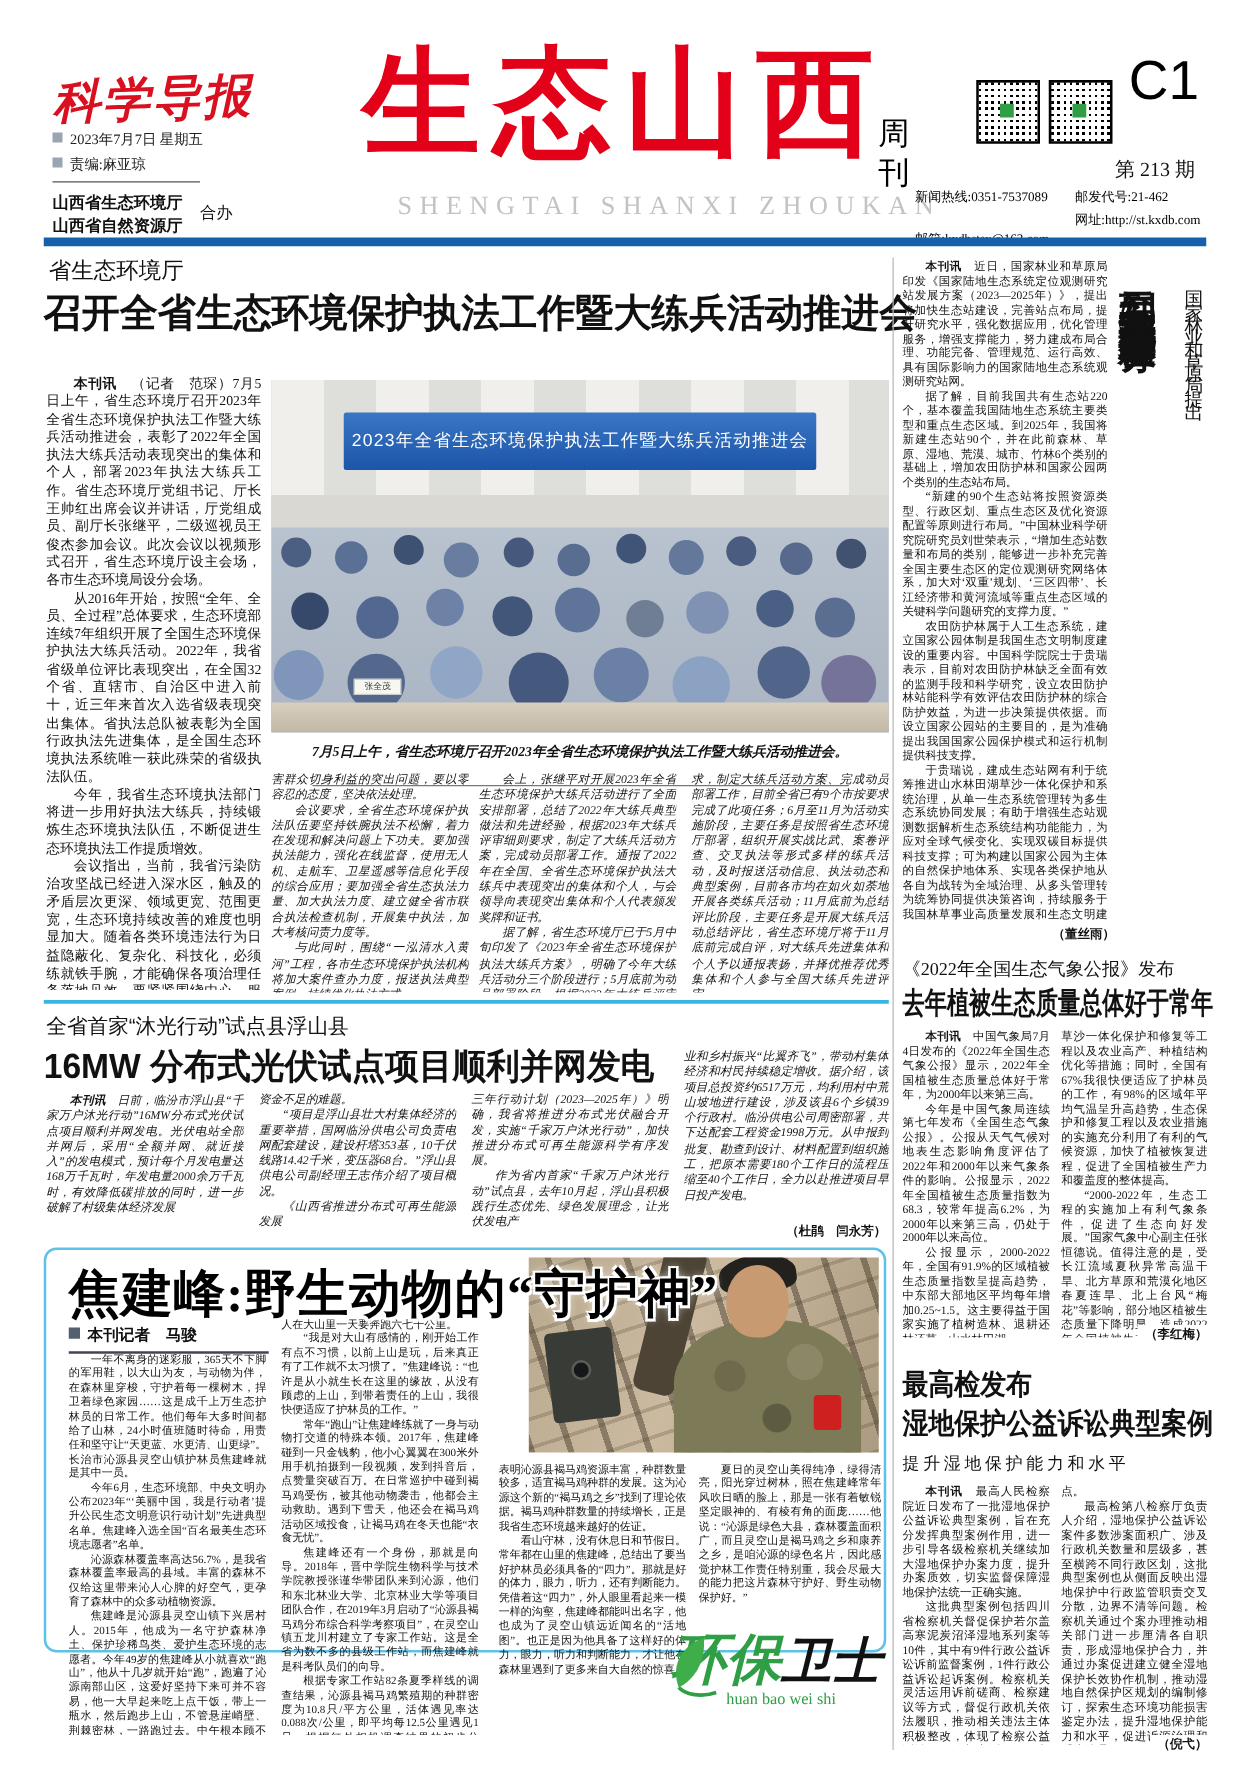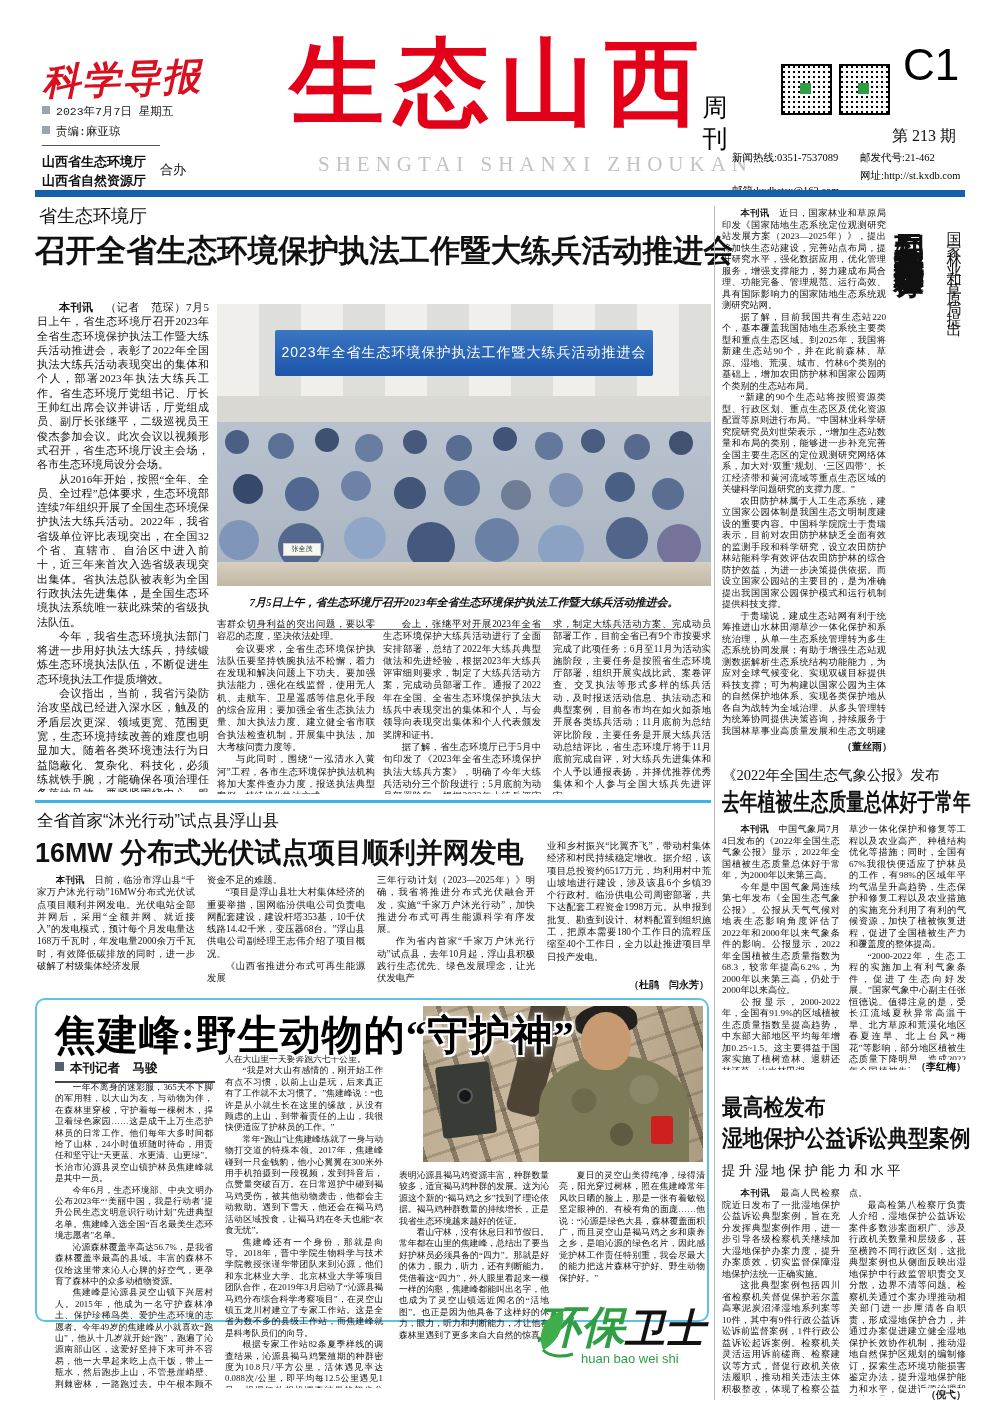--- a/index.html
+++ b/index.html
@@ -4,21 +4,21 @@
 <style>
   html,body{margin:0;padding:0;background:#e9e9e9;}
   .page{position:relative;width:1000px;height:1413px;margin:0 auto;background:#fff;
         font-family:"Liberation Serif","DejaVu Serif",serif;color:#111;overflow:hidden;}
   .abs{position:absolute;}
   .sq{display:inline-block;width:8px;height:8px;background:#9aa5b1;margin-right:6px;vertical-align:1px;}
   .sq.dark{background:#55606e;width:9px;height:9px;}
   
   .mh-logo{left:42px;top:54px;font-size:38px;font-weight:bold;font-style:italic;color:#d8101f;
            font-family:"Liberation Serif",serif;letter-spacing:2px;transform:rotate(-2deg);}
-  .mh-row{font-size:11.5px;color:#222;font-family:Liberation Mono, monospace;text-align:center;}
+  .mh-row{font-size:11.5px;color:#222;font-family:Liberation Serif, serif;text-align:center;}
   .mh-date{left:42px;top:104px;}
   .mh-editor{left:42px;top:124px;}
   .mh-rule{left:42px;top:145px;width:118px;border-top:1px solid #555;}
   .mh-orgs{left:42px;top:152px;font-size:13px;font-weight:bold;line-height:19px;font-family:"Liberation Sans",sans-serif;}
   .mh-co{left:160px;top:161px;font-size:13px;font-family:"Liberation Sans",sans-serif;text-align:right;}
   .mh-title{left:290px;top:36px;font-size:94px;font-weight:900;color:#e30019;letter-spacing:11px;
             font-family:"Liberation Serif",serif;line-height:1;}
   .mh-weekly{left:701px;top:92px;font-size:25px;line-height:31px;width:28px;text-align:center;
              font-family:"Liberation Sans",sans-serif;color:#000;}
   .mh-pinyin{left:318px;top:152px;font-size:21px;letter-spacing:6px;color:#c3c3c3;font-family:"Liberation Serif",serif;}
@@ -33,21 +33,21 @@
   .mc1{left:732px;top:151px;} .mc2{left:860px;top:151px;}
   .mc3{left:732px;top:184px;} .mc4{left:860px;top:169px;}
   .blue-bar{left:35px;top:190px;width:930px;height:7px;background:#1560a8;}
   
   .kicker{font-size:18px;font-family:"Liberation Sans",sans-serif;color:#111;}
   .col{text-align:justify;overflow:hidden;}
   .col p{margin:0;text-indent:2em;}
   .col p.cont{text-indent:0;}
   .col p b{font-family:"Liberation Sans",sans-serif;}
   .c-main{font-size:11px;line-height:14.3px;}
-  .c-sm{font-size:9.4px;line-height:12.3px;}
+  .c-sm{font-size:9.4px;line-height:12.3px;font-style:italic;}
   .c-feat{font-size:8.8px;line-height:11.4px;}
   .c-rail{font-size:9.2px;line-height:11.5px;}
   .byline{font-weight:bold;text-align:right;font-size:10px;background:#fff;padding-left:6px;}
   
   .lead-sec{left:35px;top:204px;width:676px;height:592px;}
   .lead-kicker{left:4px;top:0;}
   .lead-headline{left:0;top:26px;font-size:31px;font-weight:bold;font-family:"Liberation Sans",sans-serif;
                  white-space:nowrap;transform:scaleX(.98);transform-origin:left;letter-spacing:0px;}
   .lead-c1{left:2px;top:96px;width:172px;height:492px;}
   .photo-lead{left:182px;top:100px;width:494px;height:282px;background:#cfd4d8;overflow:hidden;}
@@ -111,21 +111,21 @@
                  text-shadow:2px 2px 0 #fff,-2px -2px 0 #fff,2px -2px 0 #fff,-2px 2px 0 #fff,0 0 8px #fff;}
   .feat-byline{left:18px;top:60px;width:160px;font-size:12.5px;font-weight:bold;
                font-family:"Liberation Sans",sans-serif;border-bottom:2px solid #445;padding-bottom:4px;}
   .feat-c1{left:18px;top:82px;width:158px;height:306px;}
   .feat-c2{left:188px;top:54px;width:158px;height:334px;}
   .feat-c3{left:362px;top:170px;width:150px;height:218px;}
   .feat-c4{left:522px;top:170px;width:146px;height:126px;}
   .feat-logo{left:500px;top:298px;width:170px;height:90px;}
   .fl-cn1{font-size:44px;font-weight:900;font-style:italic;color:#2f9e44;font-family:"Liberation Serif",serif;}
   .fl-cn2{font-size:40px;font-weight:900;font-style:italic;color:#111;font-family:"Liberation Serif",serif;}
-  .fl-py{display:block;margin-top:-6px;margin-left:44px;font-size:13px;color:#2f9e44;font-family:Liberation Sans, sans-serif;}
+  .fl-py{display:block;margin-top:-6px;margin-left:44px;font-size:13px;color:#2f9e44;font-family:Liberation Serif, serif;}
   .fl-leaf{position:absolute;left:-4px;top:6px;}
   
   .v-divider{left:714px;top:206px;width:1px;height:1194px;background:#b9b9b9;}
   .rail-sec{left:722px;width:244px;}
   .forestry{top:206px;height:558px;}
   .forestry-body{left:0;top:2px;width:164px;height:528px;}
   .vtext{writing-mode:vertical-rl;text-orientation:upright;font-family:"Liberation Sans",sans-serif;}
   .forestry-headline{left:166px;top:4px;height:552px;font-size:30px;font-weight:bold;letter-spacing:2px;}
   .forestry-kicker{left:222px;top:14px;height:520px;font-size:15px;letter-spacing:10px;}
   .forestry-byline{left:0;bottom:10px;width:164px;position:absolute;}

